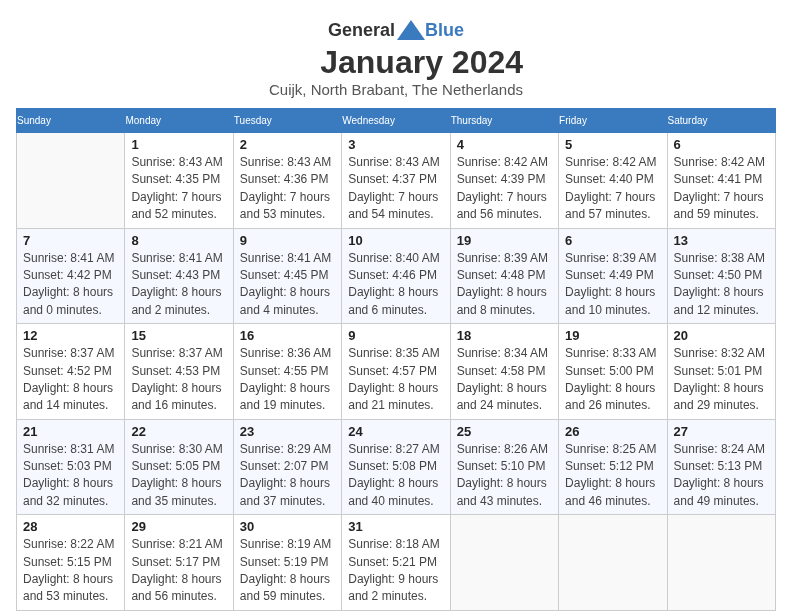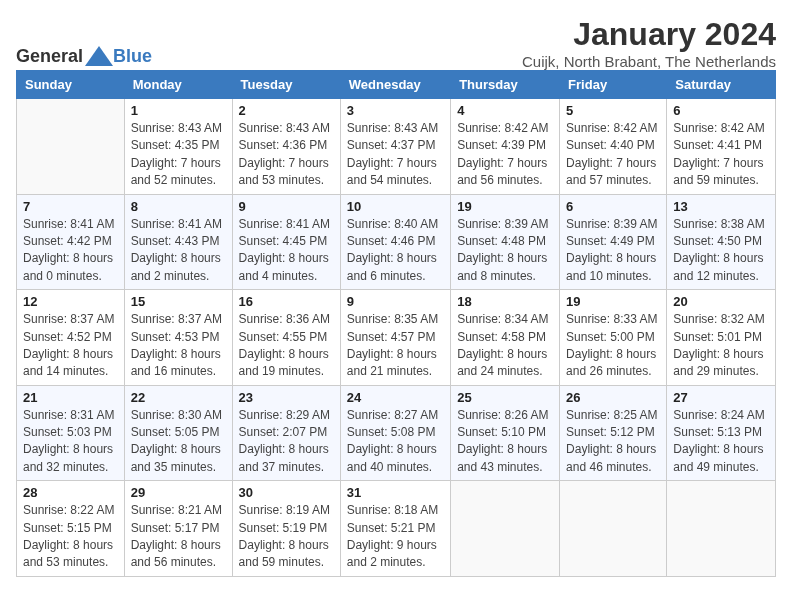--- a/index.html
+++ b/index.html
@@ -6,21 +6,23 @@
     body {
       font-family: Arial, sans-serif;
       background: #fff;
       width: 792px;
       min-height: 612px;
       padding: 16px;
     }
     .header {
       display: flex;
       justify-content: space-between;
-      align-items: flex-end;
+      align-items: center;
+      margin-bottom: 10px;
+      flex-direction: column;
     }
     .logo {
       display: flex;
       align-items: center;
     }
     .logo-icon {
       width: 28px;
       height: 28px;
       margin-left: 2px;
     }
@@ -38,23 +40,23 @@
     }
     table {
       width: 100%;
       border-collapse: collapse;
       font-size: 11px;
     }
     thead tr th {
       background-color: #3a7abf;
       color: #fff;
       text-align: left;
-      padding: 6px 8px;
-      font-size: 13px;
-      font-weight: bold;
+      padding: 6px 0;
+      font-size: 10px;
+      font-weight: normal;
       border: 1px solid #3a7abf;
     }
     tbody tr td {
       border: 1px solid #ccc;
       vertical-align: top;
       padding: 4px 6px;
       height: 90px;
       width: 113px;
       background: #fff;
     }

